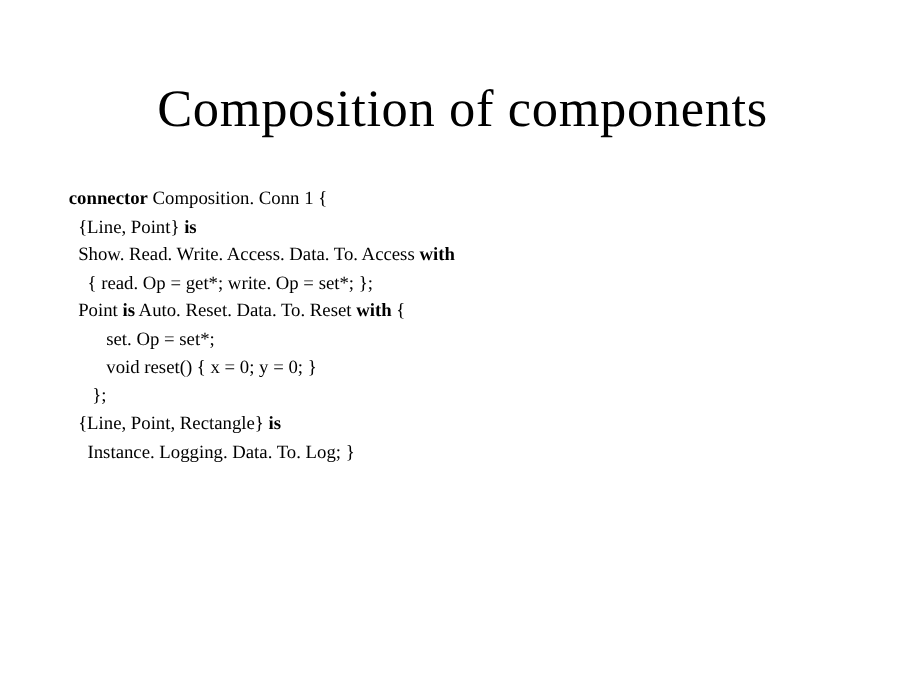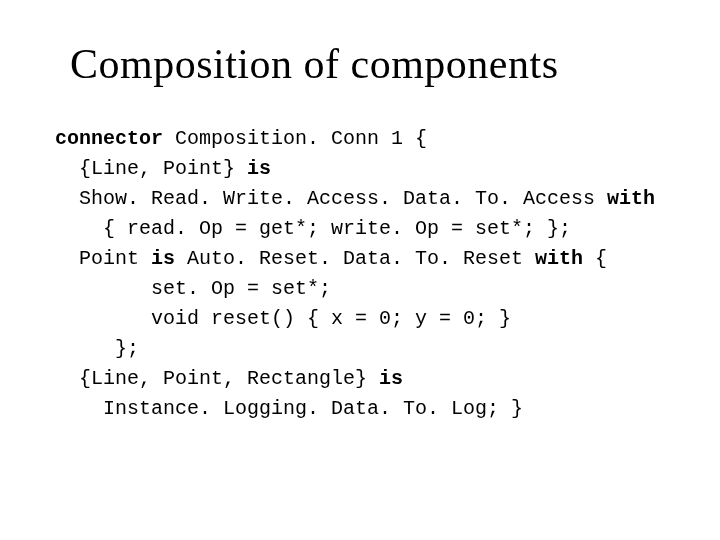--- a/index.html
+++ b/index.html
@@ -7,28 +7,29 @@
       width: 720px;
       height: 540px;
       background: #ffffff;
       font-family: "Times New Roman", Times, serif;
       color: #000000;
       padding: 40px 50px 0 50px;
     }
     .title {
       font-size: 42px;
       font-weight: normal;
-      text-align: left;
+      text-align: center;
       margin-bottom: 36px;
       margin-left: 20px;
       letter-spacing: 0.5px;
+      margin-top: 24px;
     }
     .code-block {
-      font-family: Liberation Mono, monospace;
-      font-size: 20px;
+      font-family: Liberation Serif, serif;
+      font-size: 15px;
       line-height: 1.5;
       white-space: pre;
       padding-left: 5px;
     }
     .kw { font-weight: bold; }
   </style>
 </head>
 <body>
 
 <h1 class="title">Composition of components</h1>

